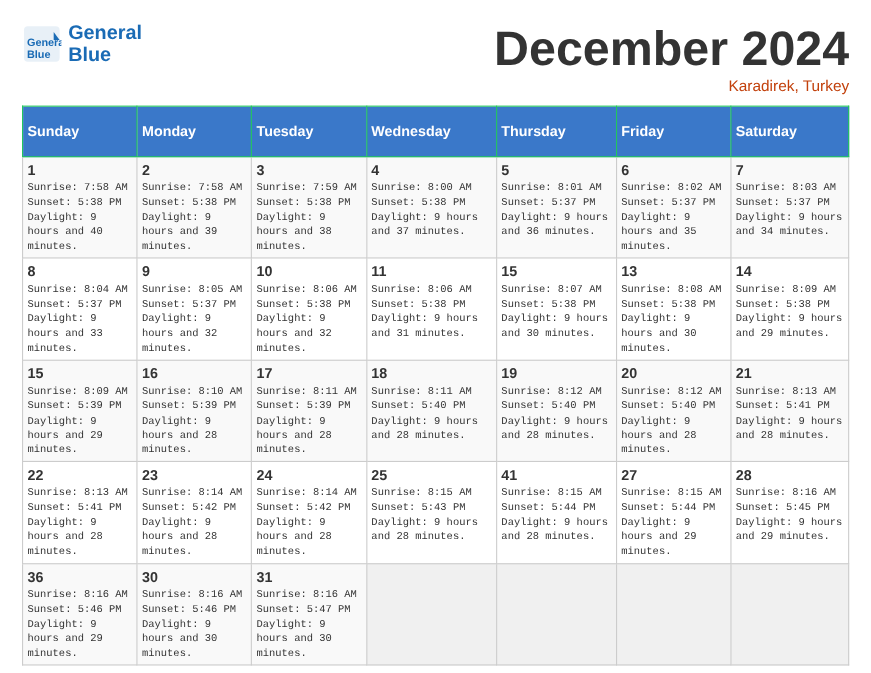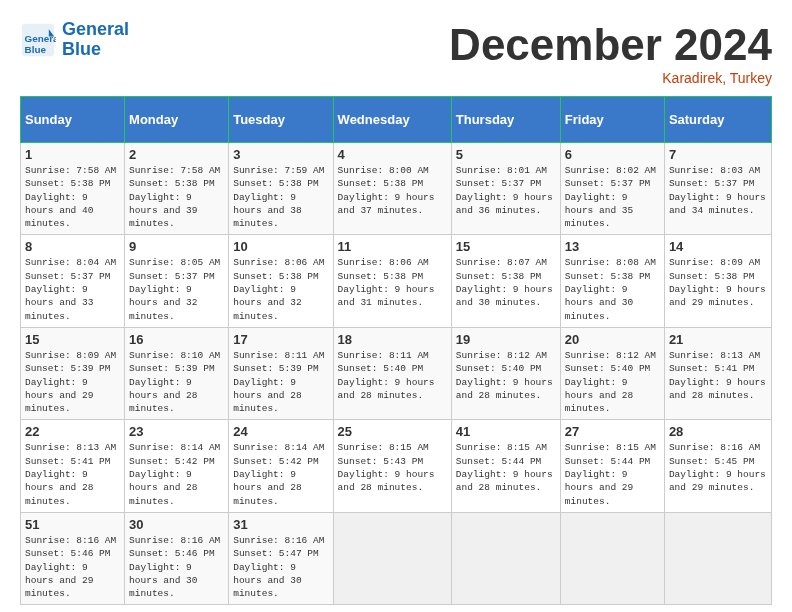--- a/index.html
+++ b/index.html
@@ -241,21 +241,21 @@
           <span class="day-num">27</span>
           <div class="day-info">Sunrise: 8:15 AM<br>Sunset: 5:44 PM<br>Daylight: 9 hours and 29 minutes.</div>
         </td>
         <td>
           <span class="day-num">28</span>
           <div class="day-info">Sunrise: 8:16 AM<br>Sunset: 5:45 PM<br>Daylight: 9 hours and 29 minutes.</div>
         </td>
       </tr>
       <tr>
         <td>
-          <span class="day-num">51</span>
+          <span class="day-num">36</span>
           <div class="day-info">Sunrise: 8:16 AM<br>Sunset: 5:46 PM<br>Daylight: 9 hours and 29 minutes.</div>
         </td>
         <td>
           <span class="day-num">30</span>
           <div class="day-info">Sunrise: 8:16 AM<br>Sunset: 5:46 PM<br>Daylight: 9 hours and 30 minutes.</div>
         </td>
         <td>
           <span class="day-num">31</span>
           <div class="day-info">Sunrise: 8:16 AM<br>Sunset: 5:47 PM<br>Daylight: 9 hours and 30 minutes.</div>
         </td>

